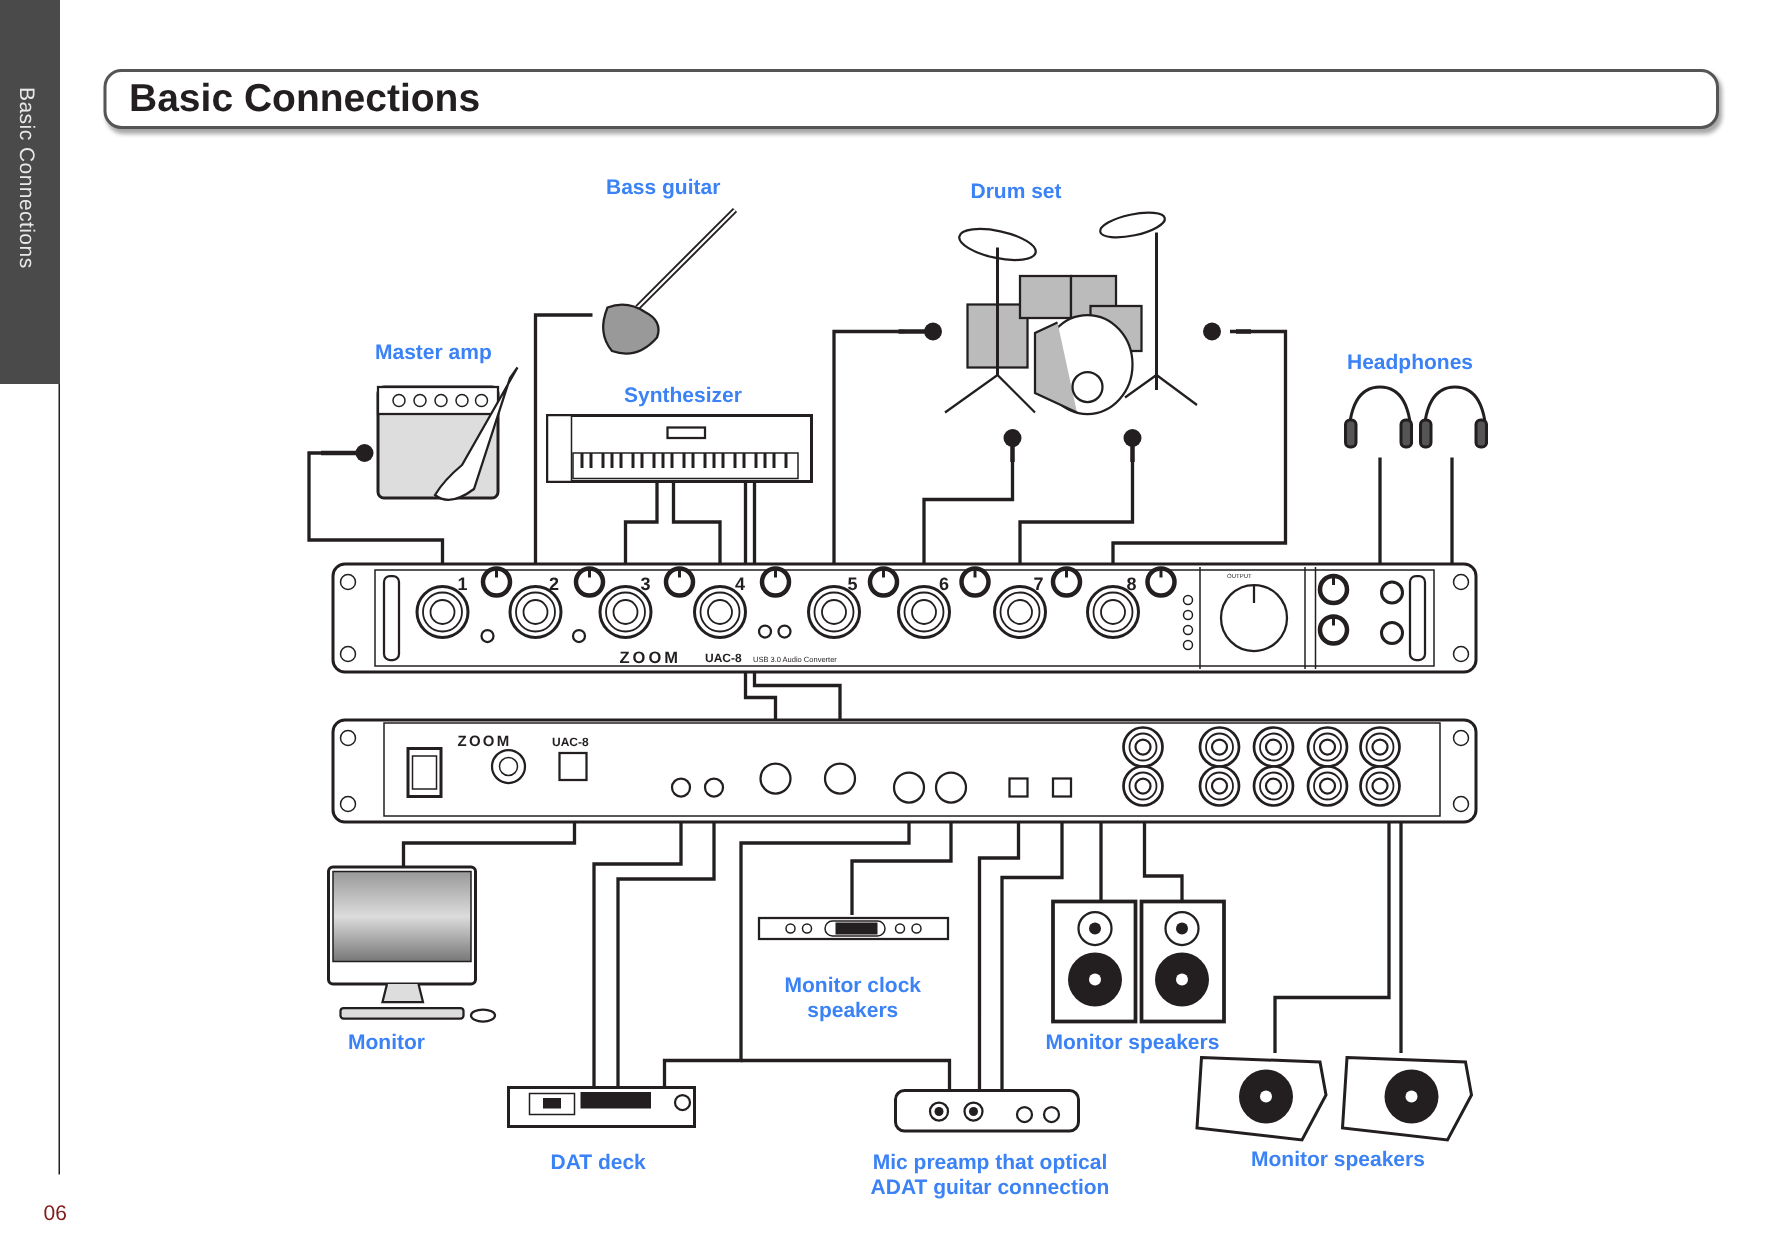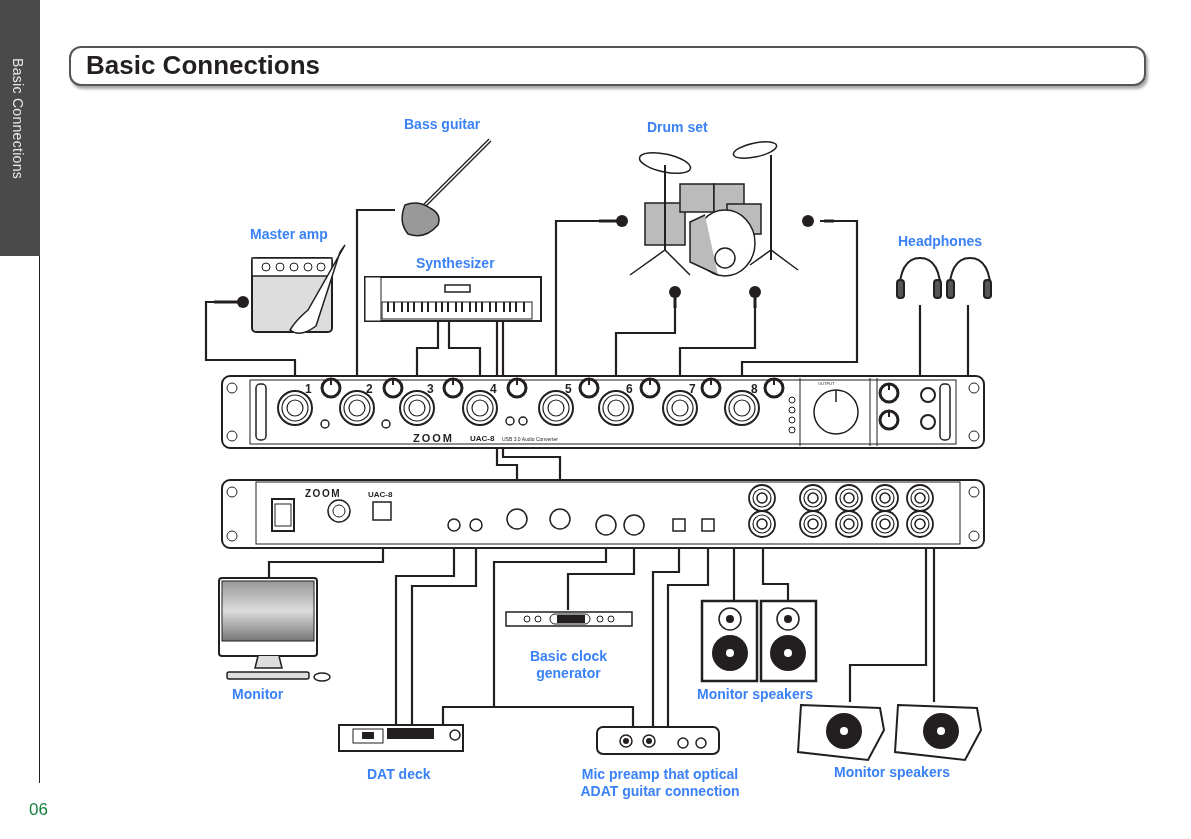--- a/index.html
+++ b/index.html
@@ -1,20 +1,20 @@
 <!DOCTYPE html>
 <html><head>
 <meta charset="utf-8">
 <style>
   html, body { margin: 0; padding: 0; background: #ffffff; }
   body { width: 1191px; height: 839px; position: relative; overflow: hidden; font-family: "Liberation Sans", sans-serif; color: #231f20; }
   .side-tab { position: absolute; left: 0; top: 0; width: 40px; height: 256px; background: #4a4a4a; }
   .side-tab-text { position: absolute; left: 26px; top: 58px; transform-origin: 0 0; transform: rotate(90deg); color: #e8e8e8; font-size: 14px; letter-spacing: 0.3px; white-space: nowrap; }
   .side-line { position: absolute; left: 39px; top: 256px; width: 1px; height: 527px; background: #231f20; }
-  .page-num { position: absolute; left: 29px; top: 800px; font-size: 17px; color: #15803d; }
+  .page-num { position: absolute; left: 29px; top: 800px; font-size: 14px; color: #7f1d1d; }
   .title-bar { position: absolute; left: 69px; top: 46px; width: 1073px; height: 36px; border: 2px solid #555; border-radius: 12px; box-shadow: 2px 3px 3px rgba(0,0,0,0.35); background: #fff; }
   .title-text { position: absolute; left: 15px; top: 2px; font-size: 26px; font-weight: bold; color: #231f20; }
   .label { position: absolute; font-weight: bold; font-size: 14px; color: #3b82f6; text-align: center; line-height: 17px; white-space: nowrap; }
   svg.diagram { position: absolute; left: 0; top: 0; }
 </style>
 </head>
 <body>
 
 <div class="side-tab">
   <div class="side-tab-text">Basic Connections</div>
@@ -324,22 +324,22 @@
   </g>
 </svg>
 
 <div class="label" style="left:404px; top:116px;">Bass guitar</div>
 <div class="label" style="left:647px; top:119px;">Drum set</div>
 <div class="label" style="left:250px; top:226px;">Master amp</div>
 <div class="label" style="left:416px; top:255px;">Synthesizer</div>
 <div class="label" style="left:898px; top:233px;">Headphones</div>
 <div class="label" style="left:232px; top:686px;">Monitor</div>
 <div class="label" style="left:521px; top:648px; width:95px;">
-  <div>Basic clock</div>
-  <div>generator</div>
+  <div>Monitor clock</div>
+  <div>speakers</div>
 </div>
 <div class="label" style="left:697px; top:686px;">Monitor speakers</div>
 <div class="label" style="left:367px; top:766px;">DAT deck</div>
 <div class="label" style="left:565px; top:766px; width:190px;">
   <div>Mic preamp that optical</div>
   <div>ADAT guitar connection</div>
 </div>
 <div class="label" style="left:834px; top:764px;">Monitor speakers</div>
 
 </body></html>

